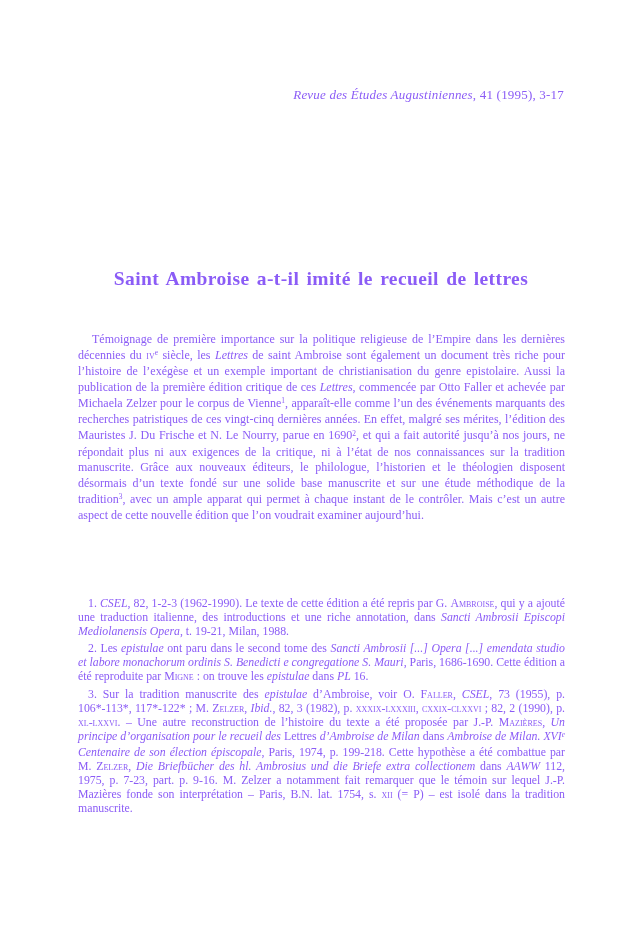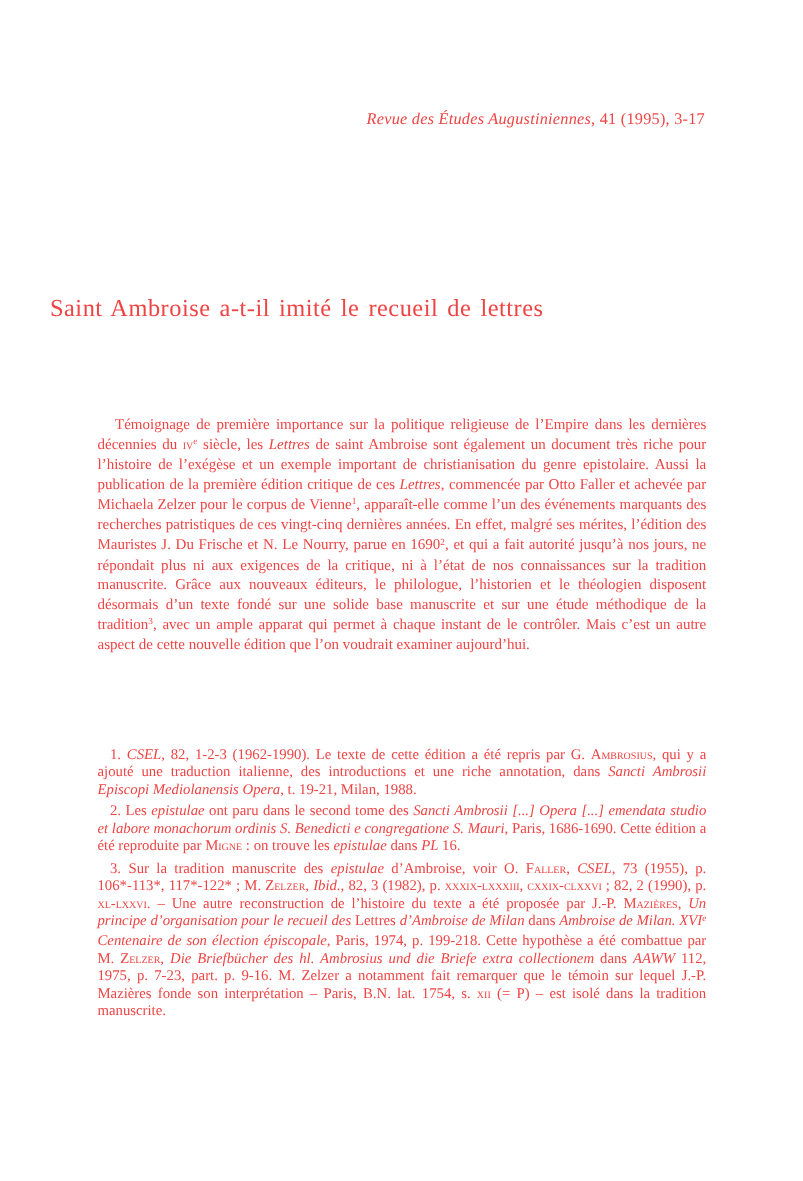--- a/index.html
+++ b/index.html
@@ -1,43 +1,43 @@
 <!DOCTYPE html>
 <html><head>
 <meta charset="utf-8">
 <style>
   html, body { margin: 0; padding: 0; background: #ffffff; }
   .page {
     position: relative;
     width: 642px;
     height: 827px;
     background: #ffffff;
-    color: #ef4444;
+    color: #8b5cf6;
     font-family: "Liberation Serif", serif;
     overflow: hidden;
     border-radius: 29px;
   }
   .running-head {
     position: absolute;
     top: 87px;
     left: 78px;
     width: 486px;
     text-align: right;
     font-size: 13px;
     letter-spacing: 0.2px;
     white-space: nowrap;
   }
   .article-title {
     position: absolute;
-    top: 235px;
+    top: 266px;
     left: 40px;
     width: 562px;
     margin: 0;
-    text-align: left;
-    font-weight: normal;
+    text-align: center;
+    font-weight: bold;
     font-size: 19.5px;
     line-height: 26.5px;
     letter-spacing: 0.4px;
     word-spacing: 2px;
   }
   .body-par {
     position: absolute;
     top: 332px;
     left: 78px;
     width: 487px;
@@ -73,18 +73,18 @@
     <span class="i">Revue des Études Augustiniennes</span><span>, 41 (1995), 3-17</span>
   </div>
 
   <h1 class="article-title">
     <span>Saint Ambroise a-t-il imité le recueil de lettres</span><br>
   </h1>
 
   <p class="body-par"><span>Témoignage de première importance sur la politique religieuse de l’Empire dans les dernières décennies du </span><span class="sc">iv</span><span class="sup">e</span><span> siècle, les </span><span class="i">Lettres</span><span> de saint Ambroise sont également un document très riche pour l’histoire de l’exégèse et un exemple important de christianisation du genre epistolaire. Aussi la publication de la première édition critique de ces </span><span class="i">Lettres</span><span>, commencée par Otto Faller et achevée par Michaela Zelzer pour le corpus de Vienne</span><span class="sup">1</span><span>, apparaît-elle comme l’un des événements marquants des recherches patristiques de ces vingt-cinq dernières années. En effet, malgré ses mérites, l’édition des Mauristes J. Du Frische et N. Le Nourry, parue en 1690</span><span class="sup">2</span><span>, et qui a fait autorité jusqu’à nos jours, ne répondait plus ni aux exigences de la critique, ni à l’état de nos connaissances sur la tradition manuscrite. Grâce aux nouveaux éditeurs, le philologue, l’historien et le théologien disposent désormais d’un texte fondé sur une solide base manuscrite et sur une étude méthodique de la tradition</span><span class="sup">3</span><span>, avec un ample apparat qui permet à chaque instant de le contrôler. Mais c’est un autre aspect de cette nouvelle édition que l’on voudrait examiner aujourd’hui.</span></p>
 
   <div class="footnotes">
-    <p><span>1. </span><span class="i">CSEL</span><span>, 82, 1-2-3 (1962-1990). Le texte de cette édition a été repris par G. </span><span class="sc">Ambrosius</span><span>, qui y a ajouté une traduction italienne, des introductions et une riche annotation, dans </span><span class="i">Sancti Ambrosii Episcopi Mediolanensis Opera</span><span>, t. 19-21, Milan, 1988.</span></p>
+    <p><span>1. </span><span class="i">CSEL</span><span>, 82, 1-2-3 (1962-1990). Le texte de cette édition a été repris par G. </span><span class="sc">Ambroise</span><span>, qui y a ajouté une traduction italienne, des introductions et une riche annotation, dans </span><span class="i">Sancti Ambrosii Episcopi Mediolanensis Opera</span><span>, t. 19-21, Milan, 1988.</span></p>
     <p><span>2. Les </span><span class="i">epistulae</span><span> ont paru dans le second tome des </span><span class="i">Sancti Ambrosii [...] Opera [...] emendata studio et labore monachorum ordinis S. Benedicti e congregatione S. Mauri</span><span>, Paris, 1686-1690. Cette édition a été reproduite par </span><span class="sc">Migne</span><span> : on trouve les </span><span class="i">epistulae</span><span> dans </span><span class="i">PL</span><span> 16.</span></p>
     <p><span>3. Sur la tradition manuscrite des </span><span class="i">epistulae</span><span> d’Ambroise, voir O. </span><span class="sc">Faller</span><span>, </span><span class="i">CSEL</span><span>, 73 (1955), p. 106*-113*, 117*-122* ; M. </span><span class="sc">Zelzer</span><span>, </span><span class="i">Ibid.</span><span>, 82, 3 (1982), p. </span><span class="sc">xxxix-lxxxiii, cxxix-clxxvi</span><span> ; 82, 2 (1990), p. </span><span class="sc">xl-lxxvi</span><span>. – Une autre reconstruction de l’histoire du texte a été proposée par J.-P. </span><span class="sc">Mazières</span><span>, </span><span class="i">Un principe d’organisation pour le recueil des</span><span> Lettres </span><span class="i">d’Ambroise de Milan</span><span> dans </span><span class="i">Ambroise de Milan. XVI</span><span class="sup i">e</span><span class="i"> Centenaire de son élection épiscopale</span><span>, Paris, 1974, p. 199-218. Cette hypothèse a été combattue par M. </span><span class="sc">Zelzer</span><span>, </span><span class="i">Die Briefbücher des hl. Ambrosius und die Briefe extra collectionem</span><span> dans </span><span class="i">AAWW</span><span> 112, 1975, p. 7-23, part. p. 9-16. M. Zelzer a notamment fait remarquer que le témoin sur lequel J.-P. Mazières fonde son interprétation – Paris, B.N. lat. 1754, s. </span><span class="sc">xii</span><span> (= P) – est isolé dans la tradition manuscrite.</span></p>
   </div>
 
 </div>
 
 </body></html>

